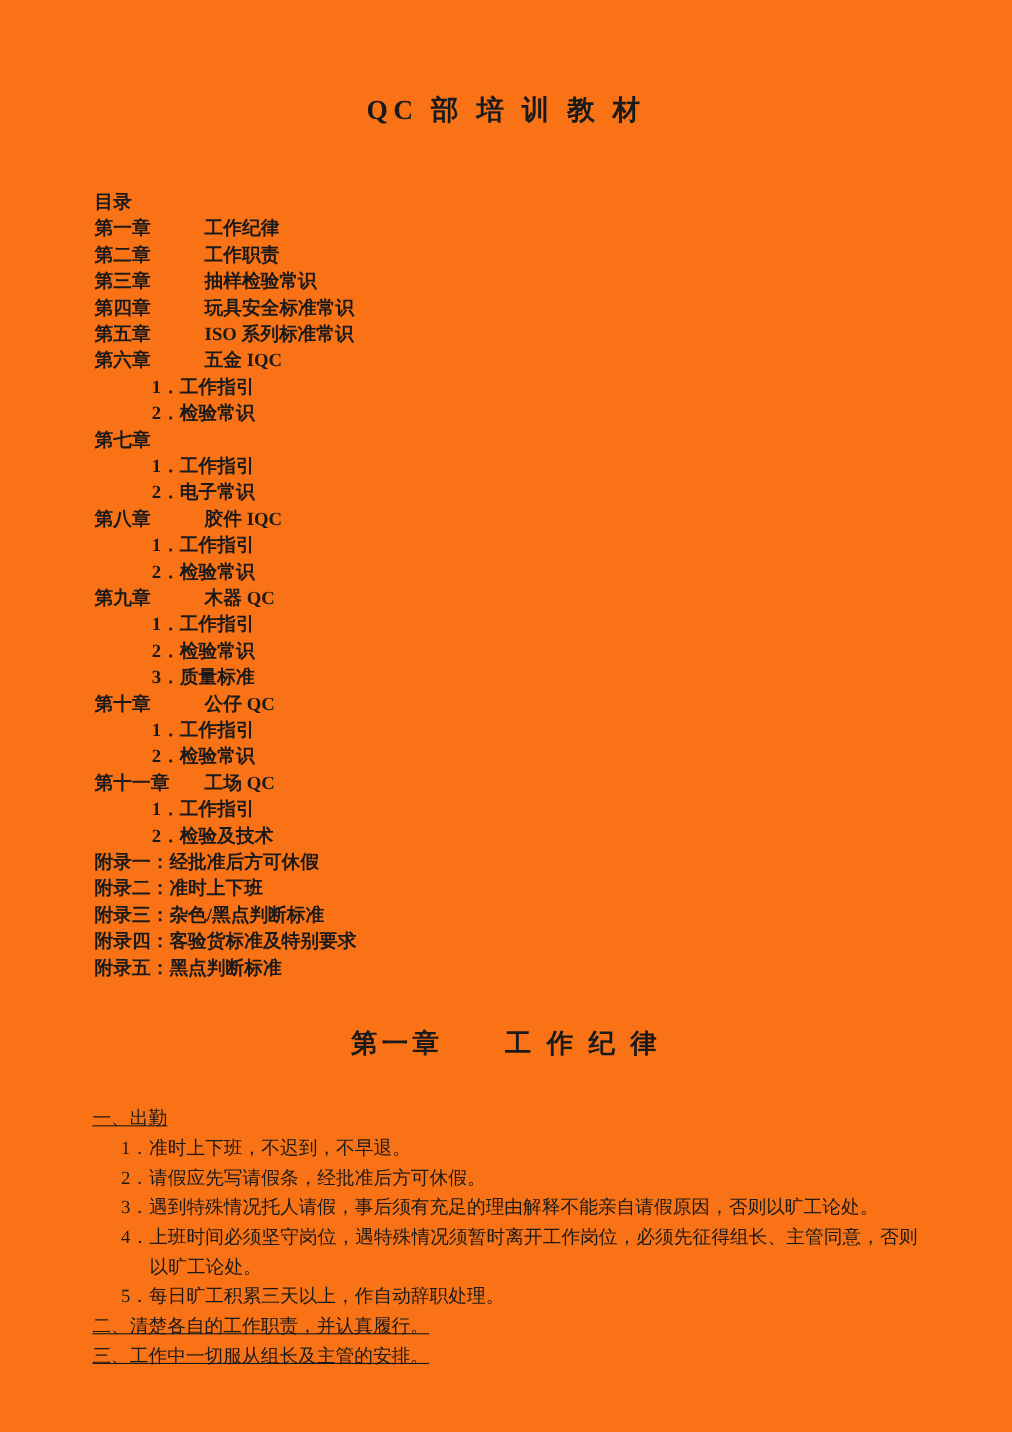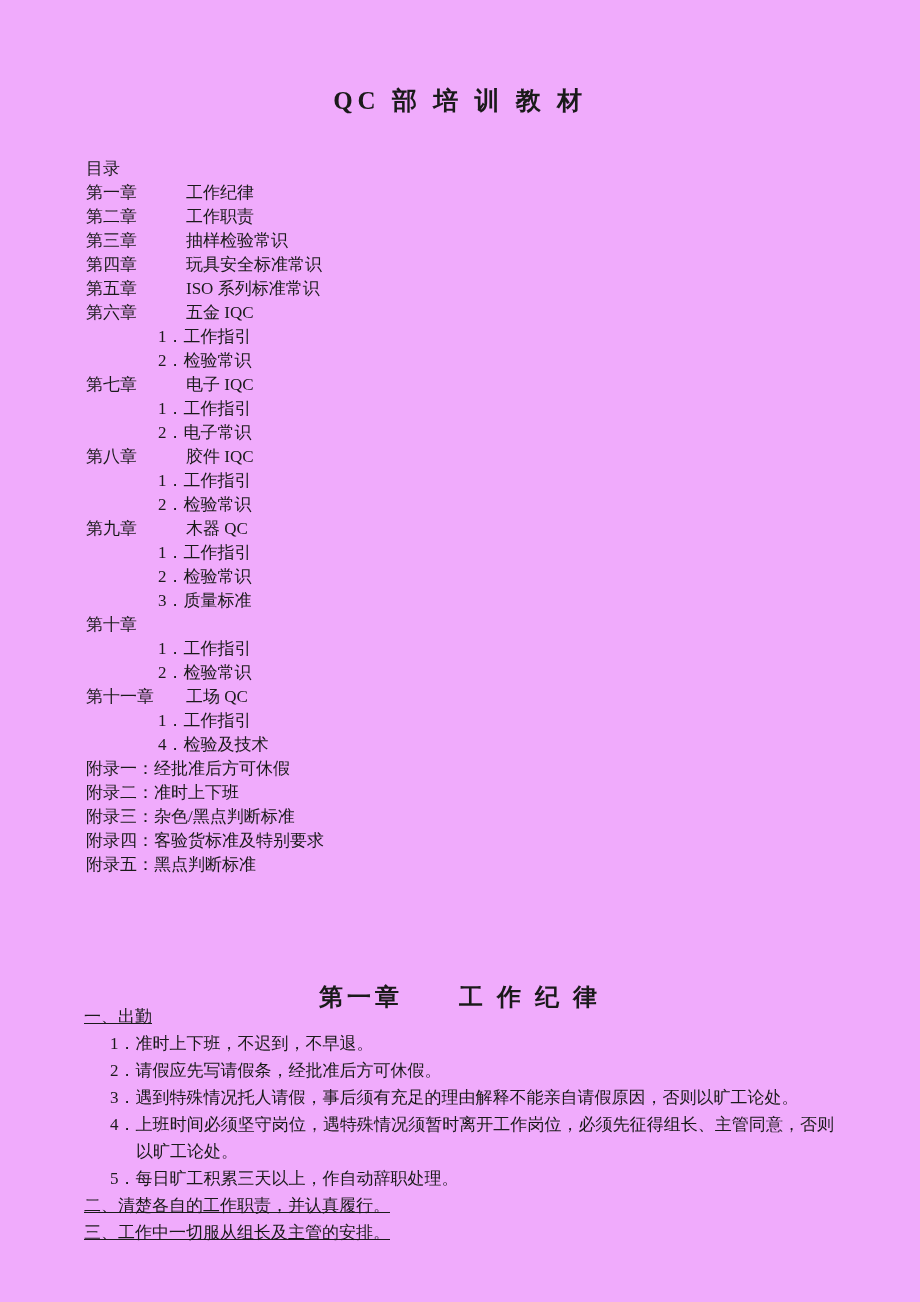--- a/index.html
+++ b/index.html
@@ -11,21 +11,21 @@
   body {
     font-family: "Liberation Serif", "DejaVu Serif", serif;
     color: #1a1a1a;
     -webkit-font-smoothing: antialiased;
   }
   .page {
     position: relative;
     width: 920px;
     height: 1302px;
     margin: 0 auto;
-    background: #f0abfc;
+    background: #f97316;
     overflow: hidden;
     box-sizing: border-box;
   }
 
   
   .doc-title {
     position: absolute;
     top: 84px;
     left: 0;
     width: 920px;
@@ -33,25 +33,26 @@
     font-size: 25px;
     font-weight: bold;
     letter-spacing: 5px;
     line-height: 34px;
     white-space: pre;
   }
 
   
   .toc {
     position: absolute;
-    top: 157px;
+    top: 172px;
     left: 86px;
     width: 760px;
     font-size: 17px;
     line-height: 24px;
+    font-weight: bold;
   }
   .toc-heading {
     font-size: 17px;
     line-height: 24px;
     white-space: pre;
   }
   .toc-row {
     display: flex;
     align-items: flex-start;
     line-height: 24px;
@@ -59,33 +60,33 @@
   }
   .toc-label {
     flex: 0 0 100px;
     white-space: pre;
   }
   .toc-text {
     flex: 1 1 auto;
     white-space: pre;
   }
   .toc-sub {
-    margin-left: 72px;
+    margin-left: 52px;
     line-height: 24px;
     white-space: pre;
   }
   .toc-appendix {
     line-height: 24px;
     white-space: pre;
   }
 
   
   .chapter-heading {
     position: absolute;
-    top: 980px;
+    top: 932px;
     left: 0;
     width: 920px;
     text-align: center;
     font-size: 24px;
     font-weight: bold;
     letter-spacing: 4px;
     line-height: 34px;
     white-space: pre;
   }
 
@@ -122,36 +123,36 @@
     <div class="toc-heading">目录</div>
     <div id="toc-body">
         <div class="toc-row"><span class="toc-label">第一章</span><span class="toc-text">工作纪律</span></div>
         <div class="toc-row"><span class="toc-label">第二章</span><span class="toc-text">工作职责</span></div>
         <div class="toc-row"><span class="toc-label">第三章</span><span class="toc-text">抽样检验常识</span></div>
         <div class="toc-row"><span class="toc-label">第四章</span><span class="toc-text">玩具安全标准常识</span></div>
         <div class="toc-row"><span class="toc-label">第五章</span><span class="toc-text">ISO 系列标准常识</span></div>
         <div class="toc-row"><span class="toc-label">第六章</span><span class="toc-text">五金 IQC</span></div>
         <div class="toc-sub">1．工作指引</div>
         <div class="toc-sub">2．检验常识</div>
-        <div class="toc-row"><span class="toc-label">第七章</span><span class="toc-text">电子 IQC</span></div>
+        <div class="toc-row"><span class="toc-label">第七章</span></div>
         <div class="toc-sub">1．工作指引</div>
         <div class="toc-sub">2．电子常识</div>
         <div class="toc-row"><span class="toc-label">第八章</span><span class="toc-text">胶件 IQC</span></div>
         <div class="toc-sub">1．工作指引</div>
         <div class="toc-sub">2．检验常识</div>
         <div class="toc-row"><span class="toc-label">第九章</span><span class="toc-text">木器 QC</span></div>
         <div class="toc-sub">1．工作指引</div>
         <div class="toc-sub">2．检验常识</div>
         <div class="toc-sub">3．质量标准</div>
-        <div class="toc-row"><span class="toc-label">第十章</span></div>
+        <div class="toc-row"><span class="toc-label">第十章</span><span class="toc-text">公仔 QC</span></div>
         <div class="toc-sub">1．工作指引</div>
         <div class="toc-sub">2．检验常识</div>
         <div class="toc-row"><span class="toc-label">第十一章</span><span class="toc-text">工场 QC</span></div>
         <div class="toc-sub">1．工作指引</div>
-        <div class="toc-sub">4．检验及技术</div>
+        <div class="toc-sub">2．检验及技术</div>
       </div>
     <div id="toc-appendices">
         <div class="toc-appendix">附录一：经批准后方可休假</div>
         <div class="toc-appendix">附录二：准时上下班</div>
         <div class="toc-appendix">附录三：杂色/黑点判断标准</div>
         <div class="toc-appendix">附录四：客验货标准及特别要求</div>
         <div class="toc-appendix">附录五：黑点判断标准</div>
       </div>
   </div>
 

